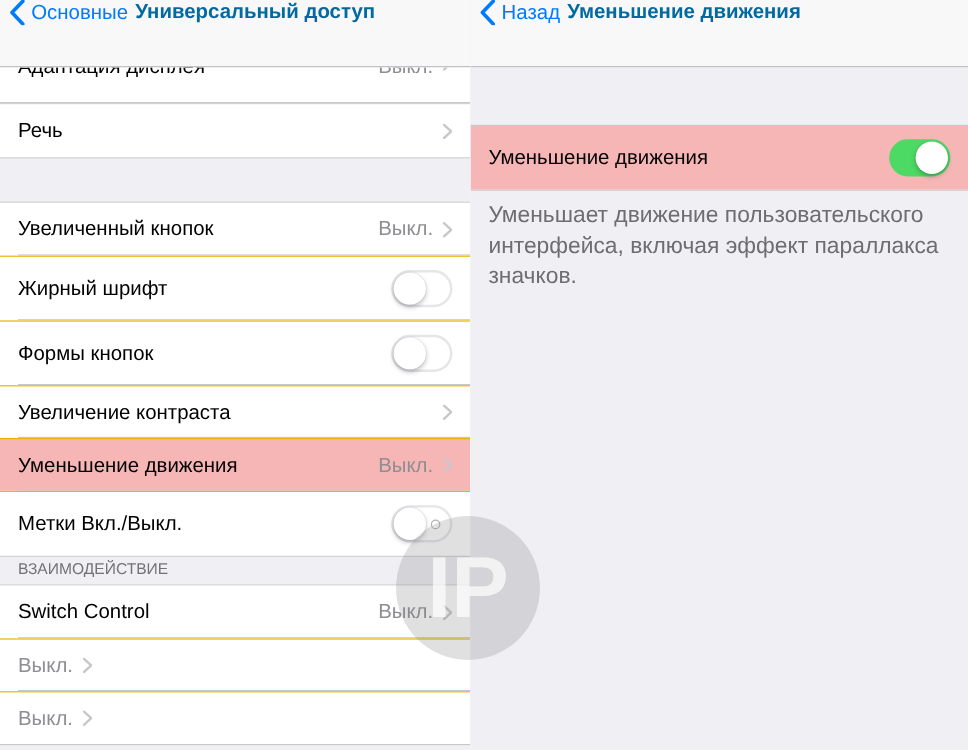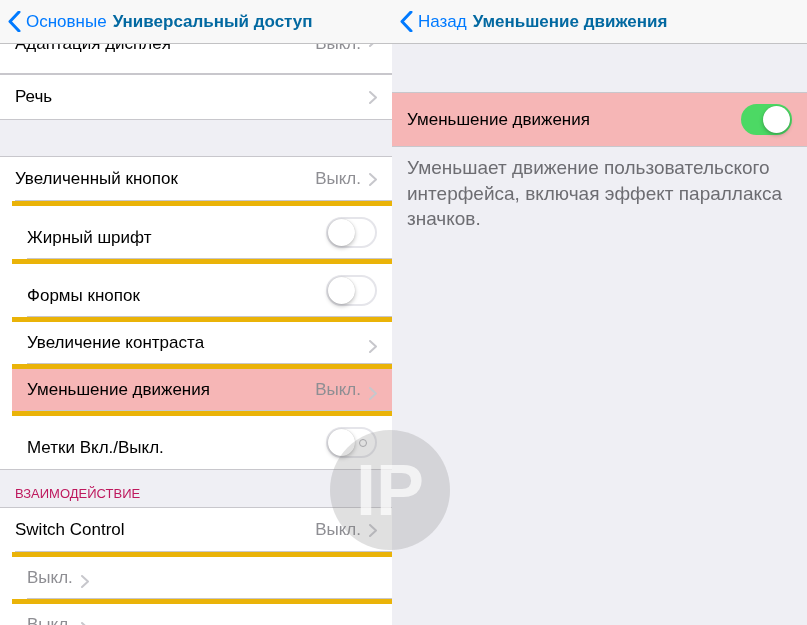--- a/index.html
+++ b/index.html
@@ -15,25 +15,25 @@
   .screen {
     background: #efeff4;
     height: 100%;
     overflow: hidden;
     display: flex;
     flex-direction: column;
   }
   .screen-left { width: 392px; }
   .screen-right { width: 415px; gap: 12px; }
   .navbar {
-    height: 44px;
+    height: 56px;
     background: #f8f8f8;
     border-bottom: 1px solid #c2c2c4;
     display: flex;
-    align-items: center;
+    align-items: flex-start;
     padding: 0 8px;
     position: relative;
   }
   .back-btn {
     display: flex;
     align-items: center;
     color: #007aff;
     font-size: 17px;
     cursor: pointer;
   }
@@ -89,34 +89,34 @@
     width: 6px; height: 6px;
     border: 1px solid #b0b0b5;
     border-radius: 50%;
     right: -12px;
     top: 50%;
     transform: translateY(-50%);
   }
   .spacer { height: 36px; }
   .section-header {
     font-size: 13px;
-    color: #be185d;
-    padding: 16px 15px 6px;
+    color: #737373;
+    padding: 2px 15px 6px;
     text-transform: uppercase;
   }
   .footer-text {
     font-size: 19px;
     color: #6d6d72;
     padding: 8px 15px 6px;
     line-height: 1.35;
   }
   .group .row + .row { border-top: none; }
   .group { border-top: 1px solid #c8c7cc; border-bottom: 1px solid #c8c7cc; }
   .group .row { border: none; }
-  .group .row + .row { border-top: 5px solid #eab308; margin-left: 12px; align-items: flex-end; }
+  .group .row + .row { border-top: 1px solid #eab308; margin-left: 0; }
   .group { background:#fff; }
   .group .row { position: relative; }
   .group .row:not(:last-child)::after {
     content:"";
     position:absolute;
     left:15px; right:0; bottom:0;
     height:1px;
     background:#c8c7cc;
   }
   .partial-top {

